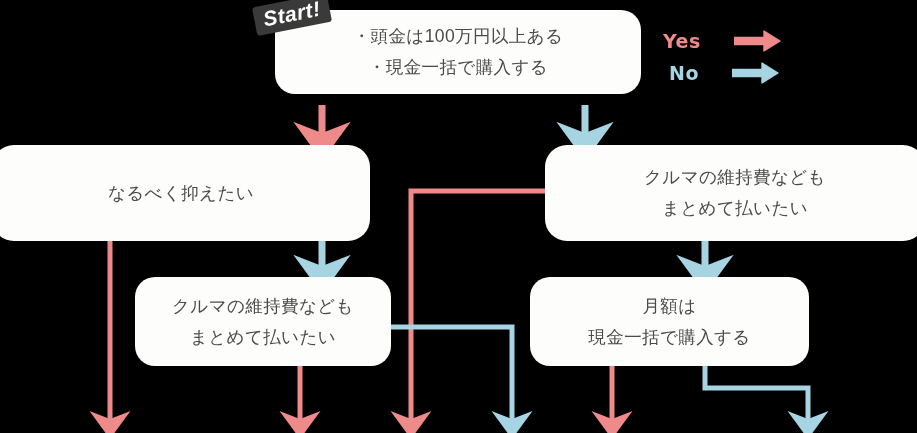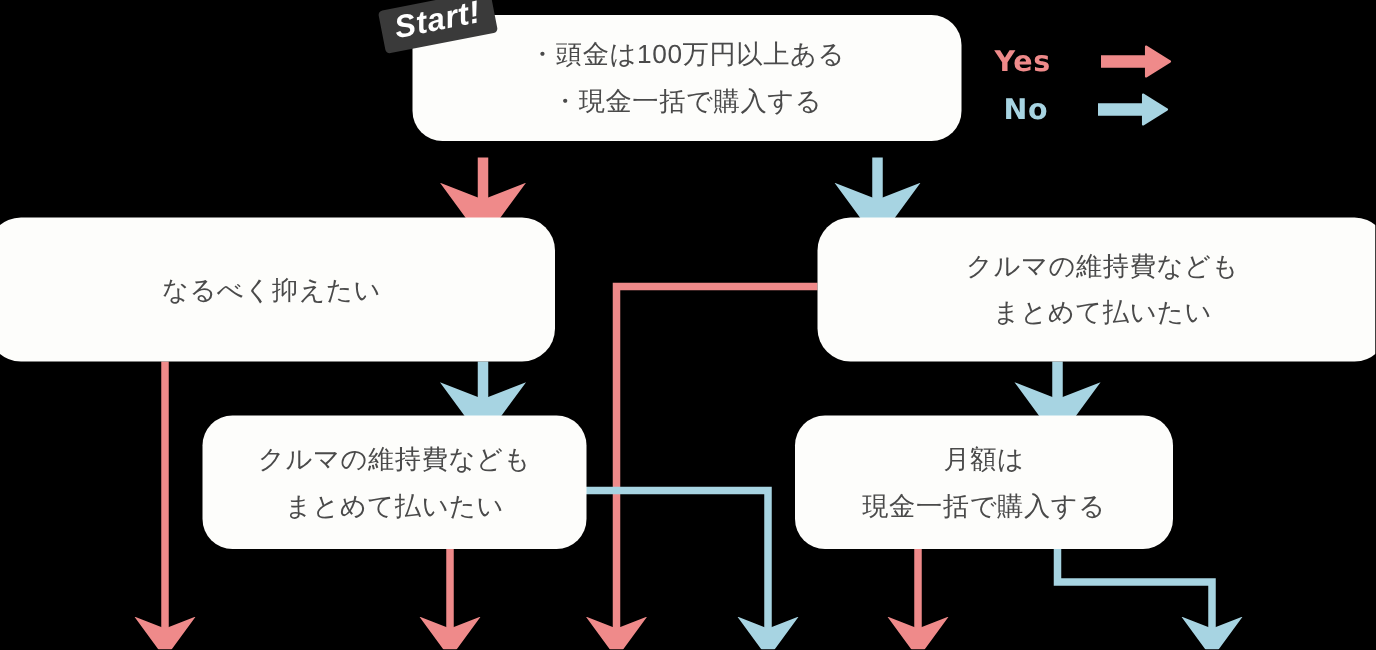--- a/index.html
+++ b/index.html
@@ -37,21 +37,21 @@
     letter-spacing: 0.4px;
     text-align: center;
     z-index: 3;
   }
   .node .ln { display: block; white-space: nowrap; }
 
   #node-start  { left: 275px; top: 10px;  width: 366px; height: 84px;  border-radius: 20px; }
   #node-left   { left: -8px;  top: 145px; width: 378px; height: 96px;  }
   #node-right  { left: 545px; top: 145px; width: 380px; height: 96px;  }
   #node-lower-left  { left: 135px; top: 277px; width: 256px; height: 89px; border-radius: 20px; }
-  #node-lower-right { left: 530px; top: 277px; width: 252px; height: 89px; border-radius: 20px; }
+  #node-lower-right { left: 530px; top: 277px; width: 279px; height: 89px; border-radius: 20px; }
 
   #start-badge {
     position: absolute;
     left: 254px;
     top: 0px;
     z-index: 5;
     transform: rotate(-11deg);
     background: #3a3a3a;
     color: #ffffff;
     font-size: 21px;

